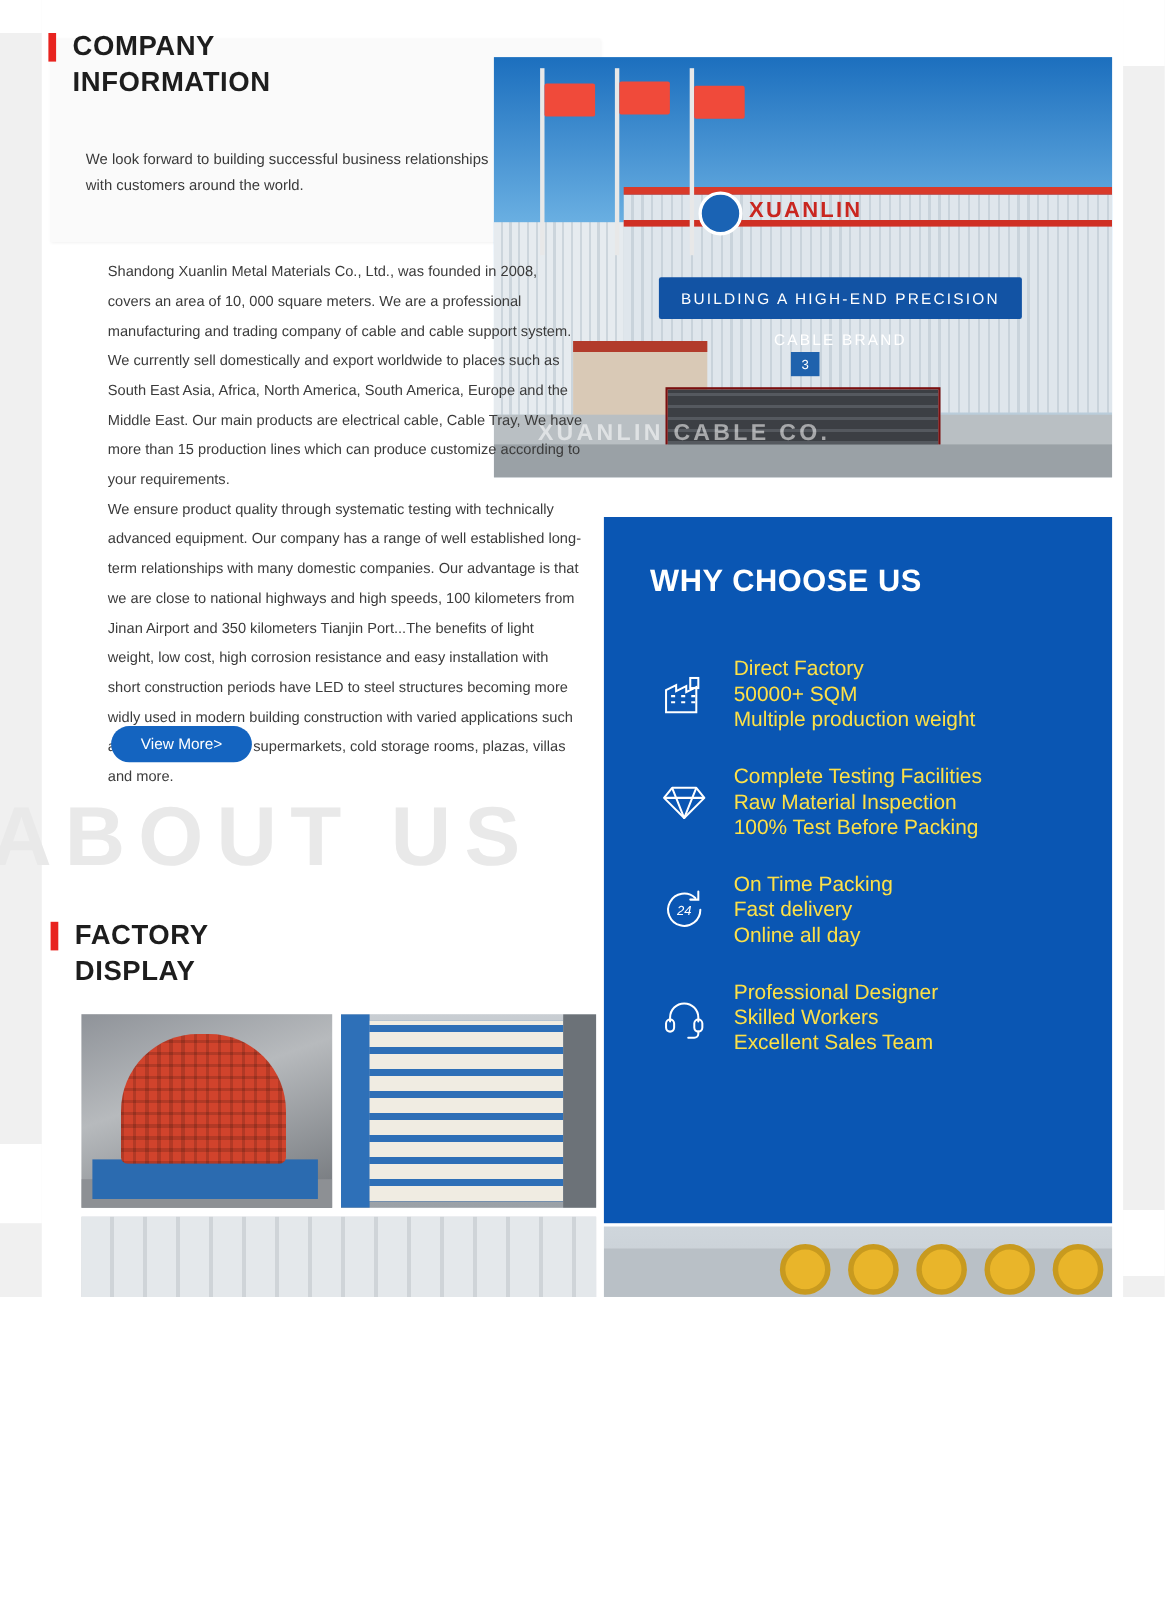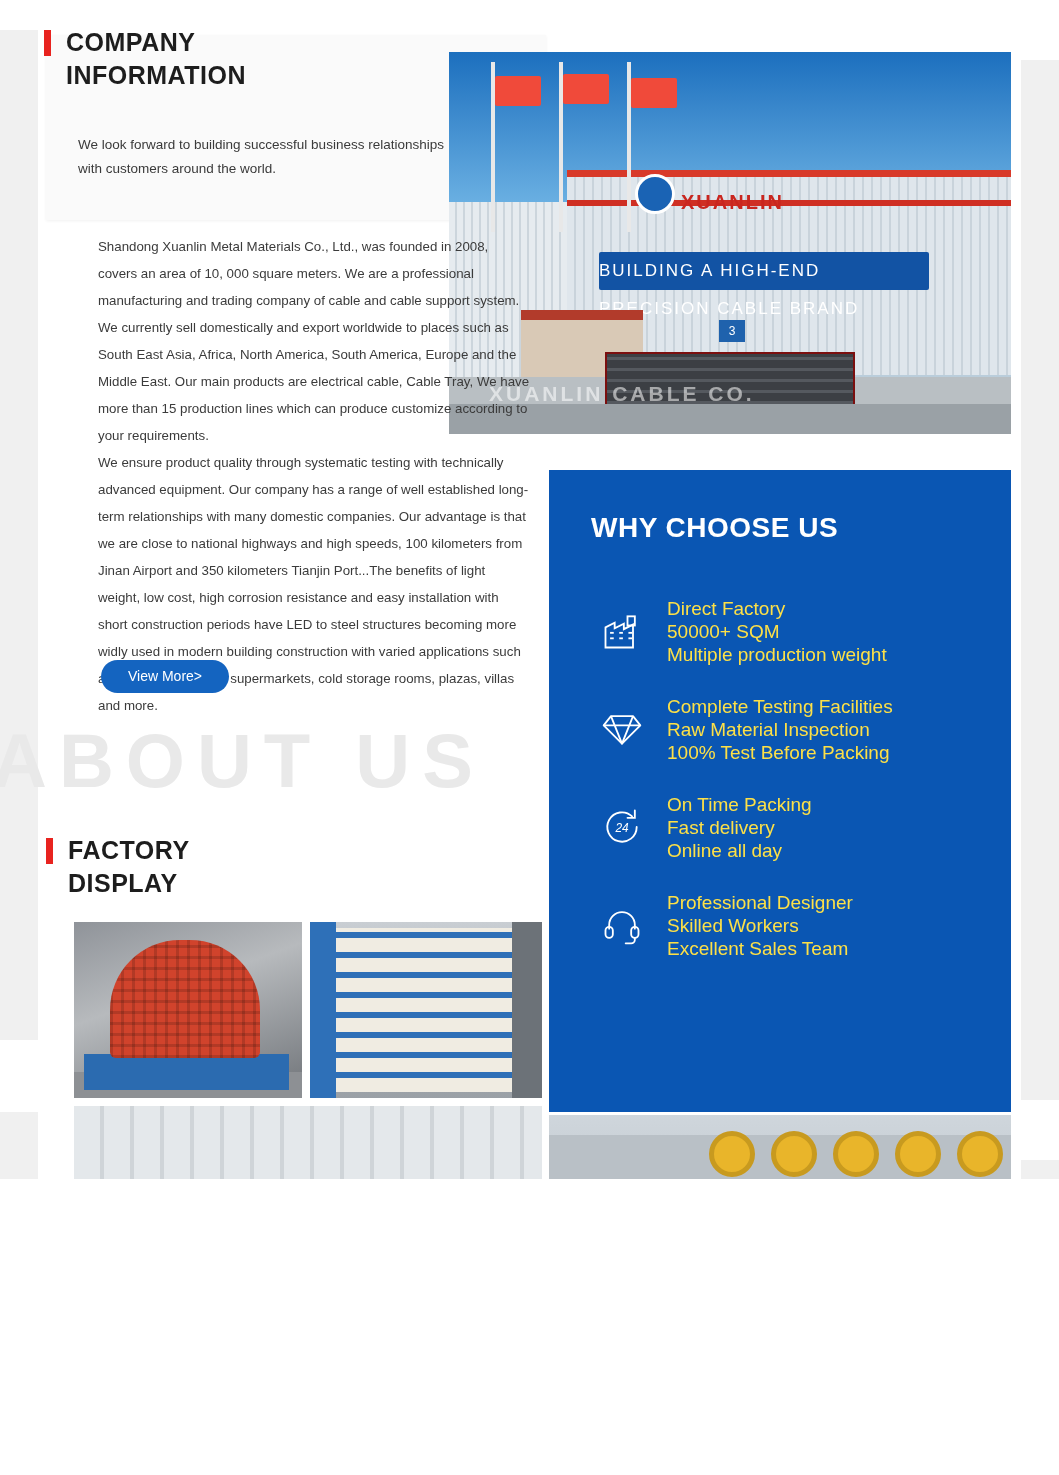--- a/index.html
+++ b/index.html
@@ -68,29 +68,29 @@
     background: repeating-linear-gradient(90deg,#e6ebef 0px,#e6ebef 6px,#ccd5dc 6px,#ccd5dc 8px);
   }
   .hero .redline {
     position:absolute; left:118px; top:148px; width:444px; height:6px; background:#cf2f23;
   }
   .hero .bluestripe {
     position:absolute; left:150px; top:200px; width:330px; height:38px;
     background:#1253a4; border-radius:2px;
   }
   .hero .bluestripe span{
-    display:block; color:#fff; font-size:17px; line-height:38px;
+    display:block; text-align:center; color:#fff; font-size:14px; line-height:38px;
     letter-spacing:2px;
   }
   .hero .logo-circle{
     position:absolute; left:186px; top:122px; width:40px; height:40px; border-radius:50%;
     background:#1a63b4; border:3px solid #fff;
   }
   .hero .logo-text{
-    position:absolute; left:232px; top:139px; color:#c9261f; font-size:20px; font-weight:bold;
+    position:absolute; left:232px; top:128px; color:#c9261f; font-size:20px; font-weight:bold;
     letter-spacing:2px;
   }
   .hero .gate{
     position:absolute; left:156px; top:300px; width:250px; height:62px;
     background: repeating-linear-gradient(0deg,#3c3f44 0px,#3c3f44 8px,#55595f 8px,#55595f 11px);
     border:2px solid #7b0f0f;
   }
   .hero .ground{
     position:absolute; left:0; top:325px; width:100%; height:57px; background:#b9bfc3;
   }

